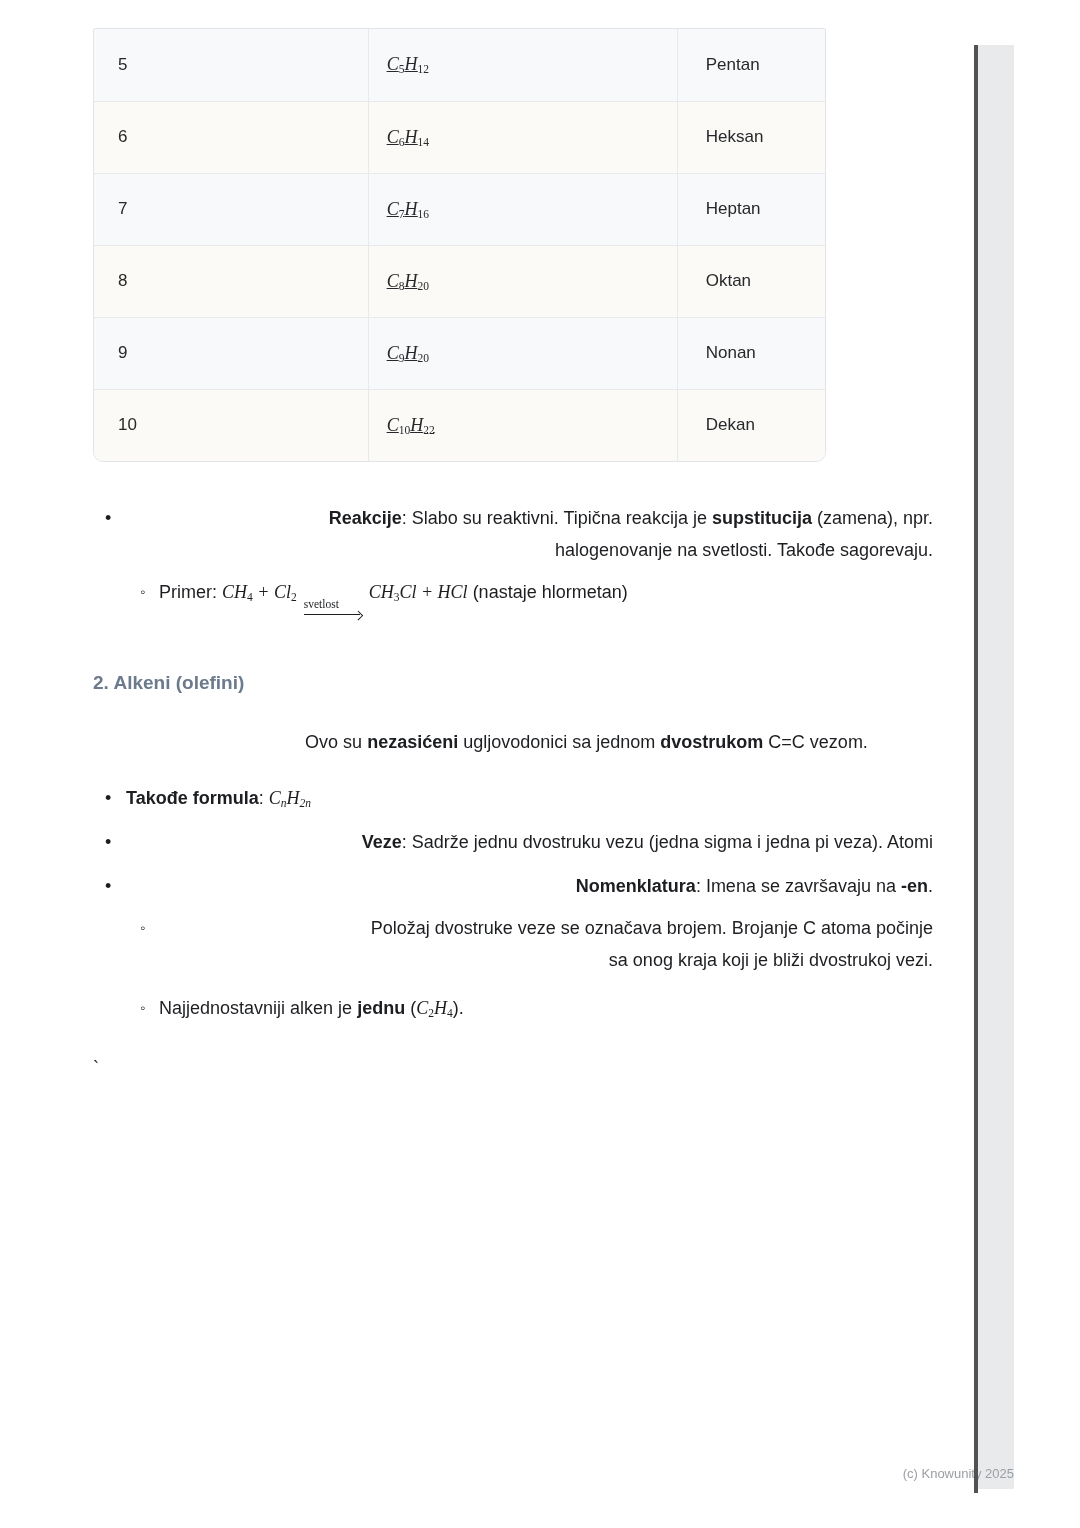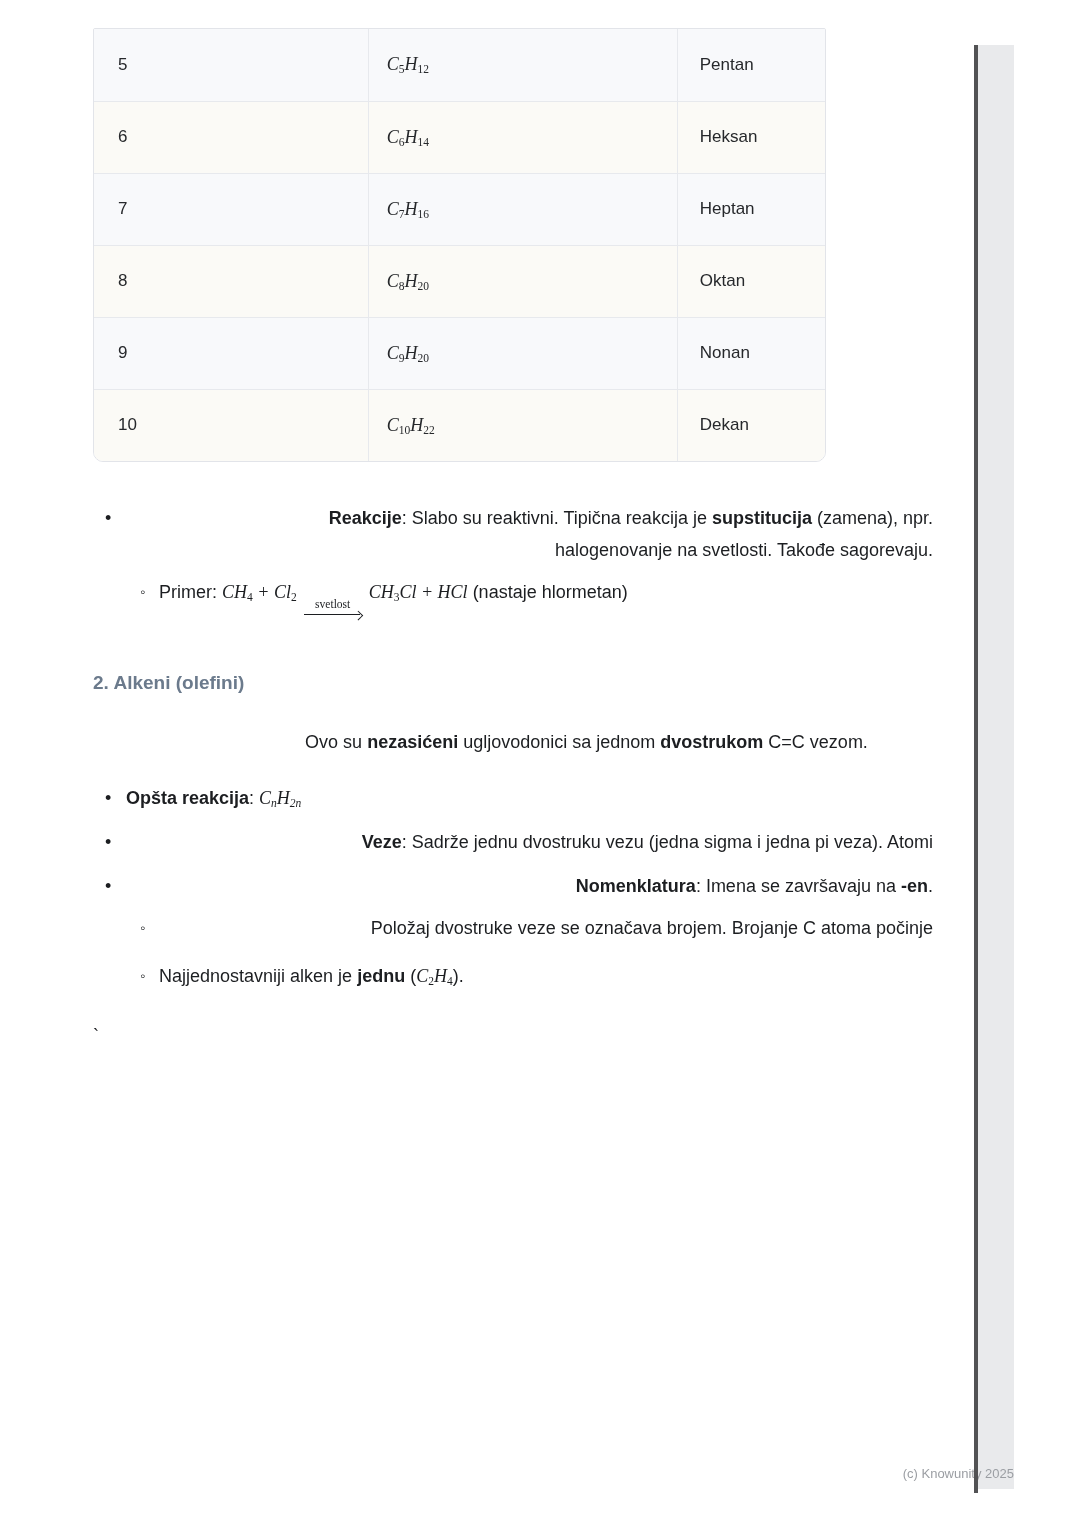--- a/index.html
+++ b/index.html
@@ -9,22 +9,22 @@
   
   .table-wrap {
     width: 733px; margin-left: 93px; margin-top: 28px;
     border: 1px solid #e2e4e9; border-radius: 2px 2px 10px 10px; overflow: hidden;
   }
   table { border-collapse: collapse; width: 100%; }
   td { height: 72px; vertical-align: middle; font-size: 17px; color: #26282b; }
   tr + tr td { border-top: 1px solid #e7e9ed; }
   td:not(:last-child) { border-right: 1px solid #e7e9ed; }
   .c-num { width: 275px; padding-left: 24px; }
-  .c-formula { width: 310px; padding-left: 18px; }
-  .c-name { width: 148px; padding-left: 22px; }
+  .c-formula { width: 310px; padding-left: 18px; text-decoration: underline; }
+  .c-name { width: 148px; padding-left: 28px; }
   tr.row-a td { background: #f8f9fb; }
   tr.row-b td { background: #fbfaf6; }
 
   .math { font-family: "Liberation Serif", serif; font-style: italic; font-size: 18px; }
   .math sub { font-style: normal; font-size: 11.5px; line-height: 0; vertical-align: -3px; }
   .math sub.var { font-style: italic; }
 
   
   .content { position: absolute; left: 0; top: 0; width: 1080px; }
   .body-text { font-size: 18px; line-height: 32px; color: #1c1e21; }
@@ -38,21 +38,21 @@
   .marker { flex: none; width: 21px; margin-left: 12px; font-size: 18px; line-height: 32px; }
   .marker.hollow { width: 19px; margin-left: 14px; font-size: 15px; }
   .li-text { flex: 1; }
   .line { display: block; text-align: right; }
 
   h2.section { margin-top: 30px; margin-left: 93px; font-size: 19px; font-weight: 600; color: #6b7a8c; line-height: 34px; }
   p.intro { margin-top: 26px; margin-left: 93px; text-align: center; }
   ul.after-intro { margin-top: 24px; }
 
   
-  .rxn-arrow { display: inline-flex; flex-direction: column; align-items: center; vertical-align: -0.55em; margin: 0 7px; }
+  .rxn-arrow { display: inline-flex; flex-direction: column; vertical-align: -0.55em; margin: 0 7px; }
   .arrow-label { font-family: "Liberation Serif", serif; font-size: 11.5px; line-height: 12px; color: #1c1e21; }
   .arrow-body { position: relative; width: 58px; height: 10px; }
   .arrow-body::before { content: ""; position: absolute; left: 0; right: 2px; top: 4.2px; height: 1.3px; background: #1c1e21; }
   .arrow-body::after { content: ""; position: absolute; right: 0; top: 2px; width: 5.5px; height: 5.5px;
     border-top: 1.3px solid #1c1e21; border-right: 1.3px solid #1c1e21; transform: rotate(45deg); }
 
   .sp-it { font-style: italic; }
 
   .backtick { margin-top: 18px; margin-left: 93px; font-size: 18px; color: #1c1e21; }
 
@@ -125,37 +125,38 @@
       </li>
     </ul>
 
     <h2 class="section">2. Alkeni (olefini)</h2>
 
     <p class="intro body-text"><span>Ovo su </span><b>nezasićeni</b><span> ugljovodonici sa jednom </span><b>dvostrukom</b><span> C=C vezom.</span></p>
 
     <ul class="list l1 after-intro body-text">
       <li>
         <span class="marker">•</span>
-        <div class="li-text"><b>Opšta reakcija</b><span>: </span><span class="math"><span>C</span><sub class="var">n</sub><span>H</span><sub class="var">2n</sub></span></div>
+        <div class="li-text"><b>Takođe formula</b><span>: </span><span class="math"><span>C</span><sub class="var">n</sub><span>H</span><sub class="var">2n</sub></span></div>
       </li>
       <li>
         <span class="marker">•</span>
         <div class="li-text">
           <span class="line"><b>Veze</b><span>: Sadrže jednu dvostruku vezu (jedna sigma i jedna pi veza). Atomi</span></span>
         </div>
       </li>
       <li>
         <span class="marker">•</span>
         <div class="li-text">
           <span class="line"><b>Nomenklatura</b><span>: Imena se završavaju na </span><b>-en</b><span>.</span></span>
           <ul class="list l2">
             <li>
               <span class="marker hollow">◦</span>
               <div class="li-text">
                 <span class="line">Položaj dvostruke veze se označava brojem. Brojanje C atoma počinje</span>
+                <span class="line">sa onog kraja koji je bliži dvostrukoj vezi.</span>
               </div>
             </li>
             <li>
               <span class="marker hollow">◦</span>
               <div class="li-text"><span>Najjednostavniji alken je </span><b>jednu</b><span> (</span><span class="math"><span>C</span><sub>2</sub><span>H</span><sub>4</sub></span><span>).</span></div>
             </li>
           </ul>
         </div>
       </li>
     </ul>

